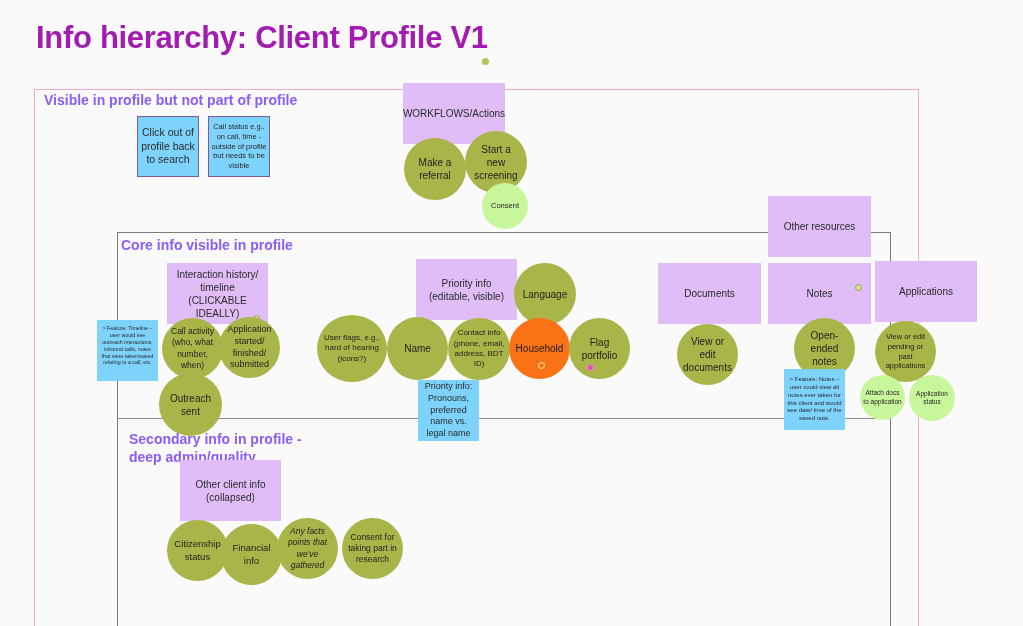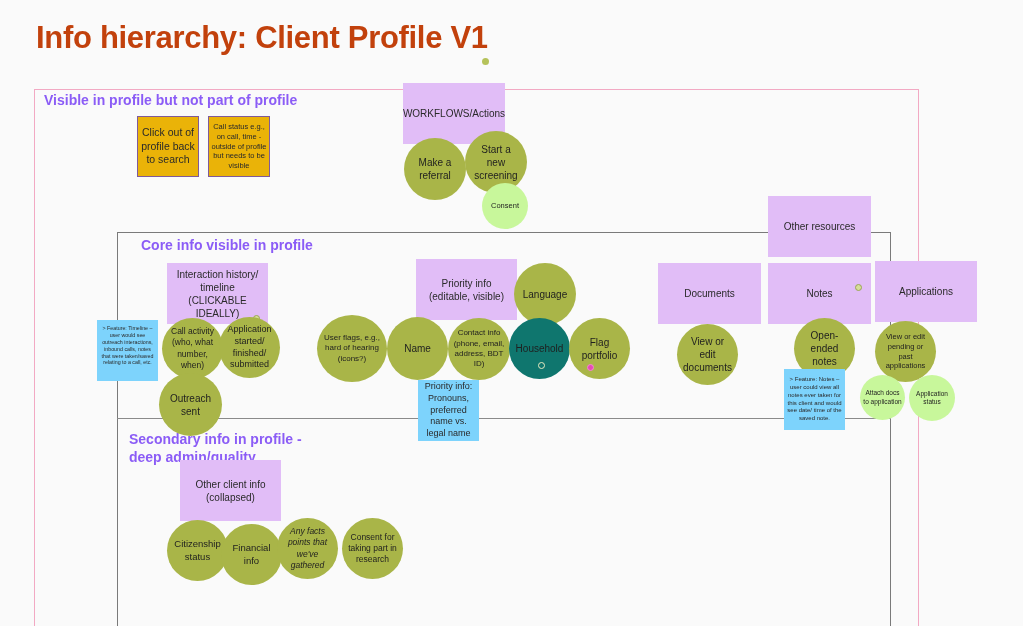--- a/index.html
+++ b/index.html
@@ -1,43 +1,43 @@
 <!DOCTYPE html>
 <html><head>
 <meta charset="utf-8">
 <style>
   html, body { margin:0; padding:0; }
   body {
     width:1023px; height:626px; overflow:hidden; position:relative;
     background:#fafafa; font-family:"Liberation Sans", sans-serif; color:#1a1a1a;
   }
   .abs { position:absolute; box-sizing:border-box; }
-  .title { left:36px; top:20px; font-size:31px; font-weight:bold; color:#c2410c; letter-spacing:-0.3px; }
+  .title { left:36px; top:20px; font-size:31px; font-weight:bold; color:#a21caf; letter-spacing:-0.3px; }
   .frame-pink { left:34px; top:89px; width:885px; height:560px; border:1px solid #f2a9c3; }
   .frame-gray { left:117px; top:232px; width:774px; height:420px; border:1.5px solid #7a7a7a; }
   .divider { left:117px; top:418px; width:774px; height:0; border-top:1.5px solid #8a8a8a; }
   .section-title { font-weight:bold; color:#8b5cf6; }
   .sec1 { left:44px; top:92px; font-size:14px; }
-  .sec2 { left:121px; top:237px; font-size:14px;margin-left:20px; }
+  .sec2 { left:121px; top:237px; font-size:14px; }
   .sec3 { left:129px; top:430px; font-size:14px; line-height:18px; width:200px; }
 
   .sticky {
     display:flex; align-items:center; justify-content:center; text-align:center;
     color:#2a2a2a; line-height:1.3;
   }
   .lilac { background:#e1bdf7; }
-  .violet { background:#eab308; border:1px solid #7f5a9a; }
+  .violet { background:#7dd3fc; border:1px solid #7f5a9a; }
   .pink { background:#7dd3fc; }
 
   .circle {
     border-radius:50%; display:flex; align-items:center; justify-content:center;
     text-align:center; color:#1f1f1f; line-height:1.3;
   }
   .olive { background:#a9b548; }
-  .olive-light { background:#0f766e; }
+  .olive-light { background:#f97316; }
   .lime { background:#c8f79b; }
 
   .dot { border-radius:50%; }
 </style>
 </head>
 <body>
 
 <div class="abs title">Info hierarchy: Client Profile V1</div>
 <div class="abs dot" style="left:482px;top:58px;width:7px;height:7px;background:#b5c25a;"></div>
 

